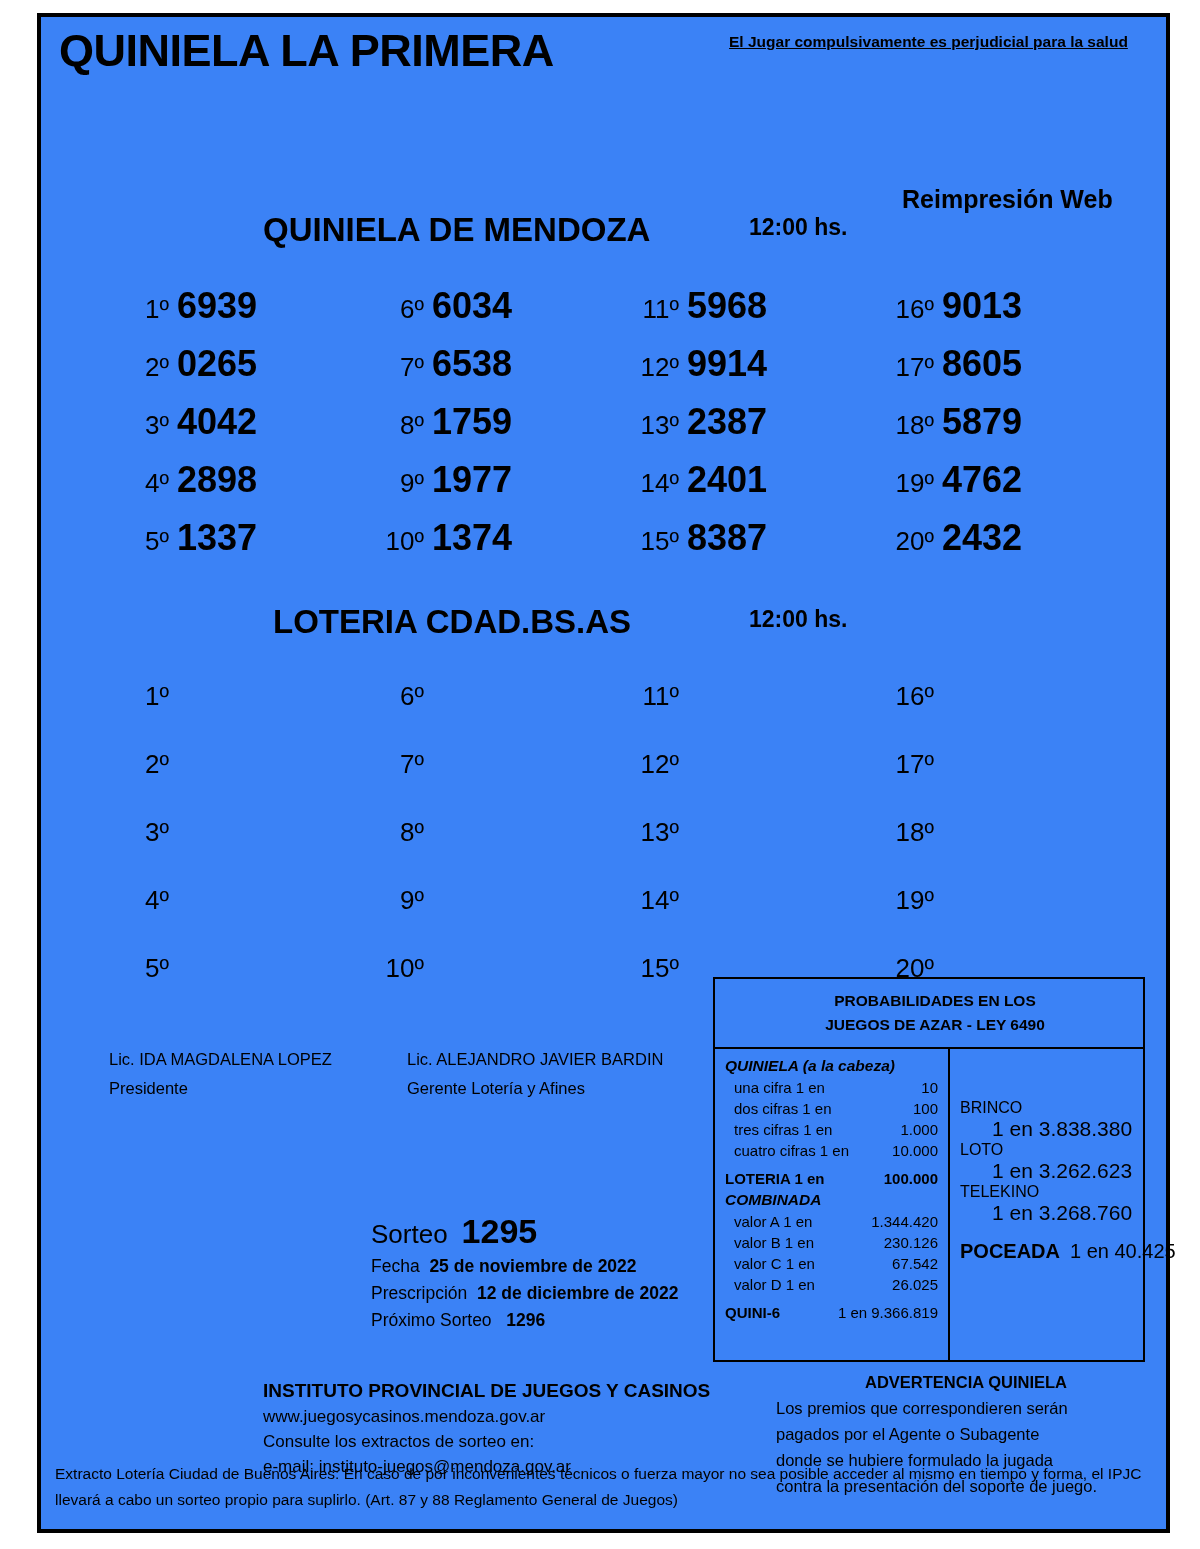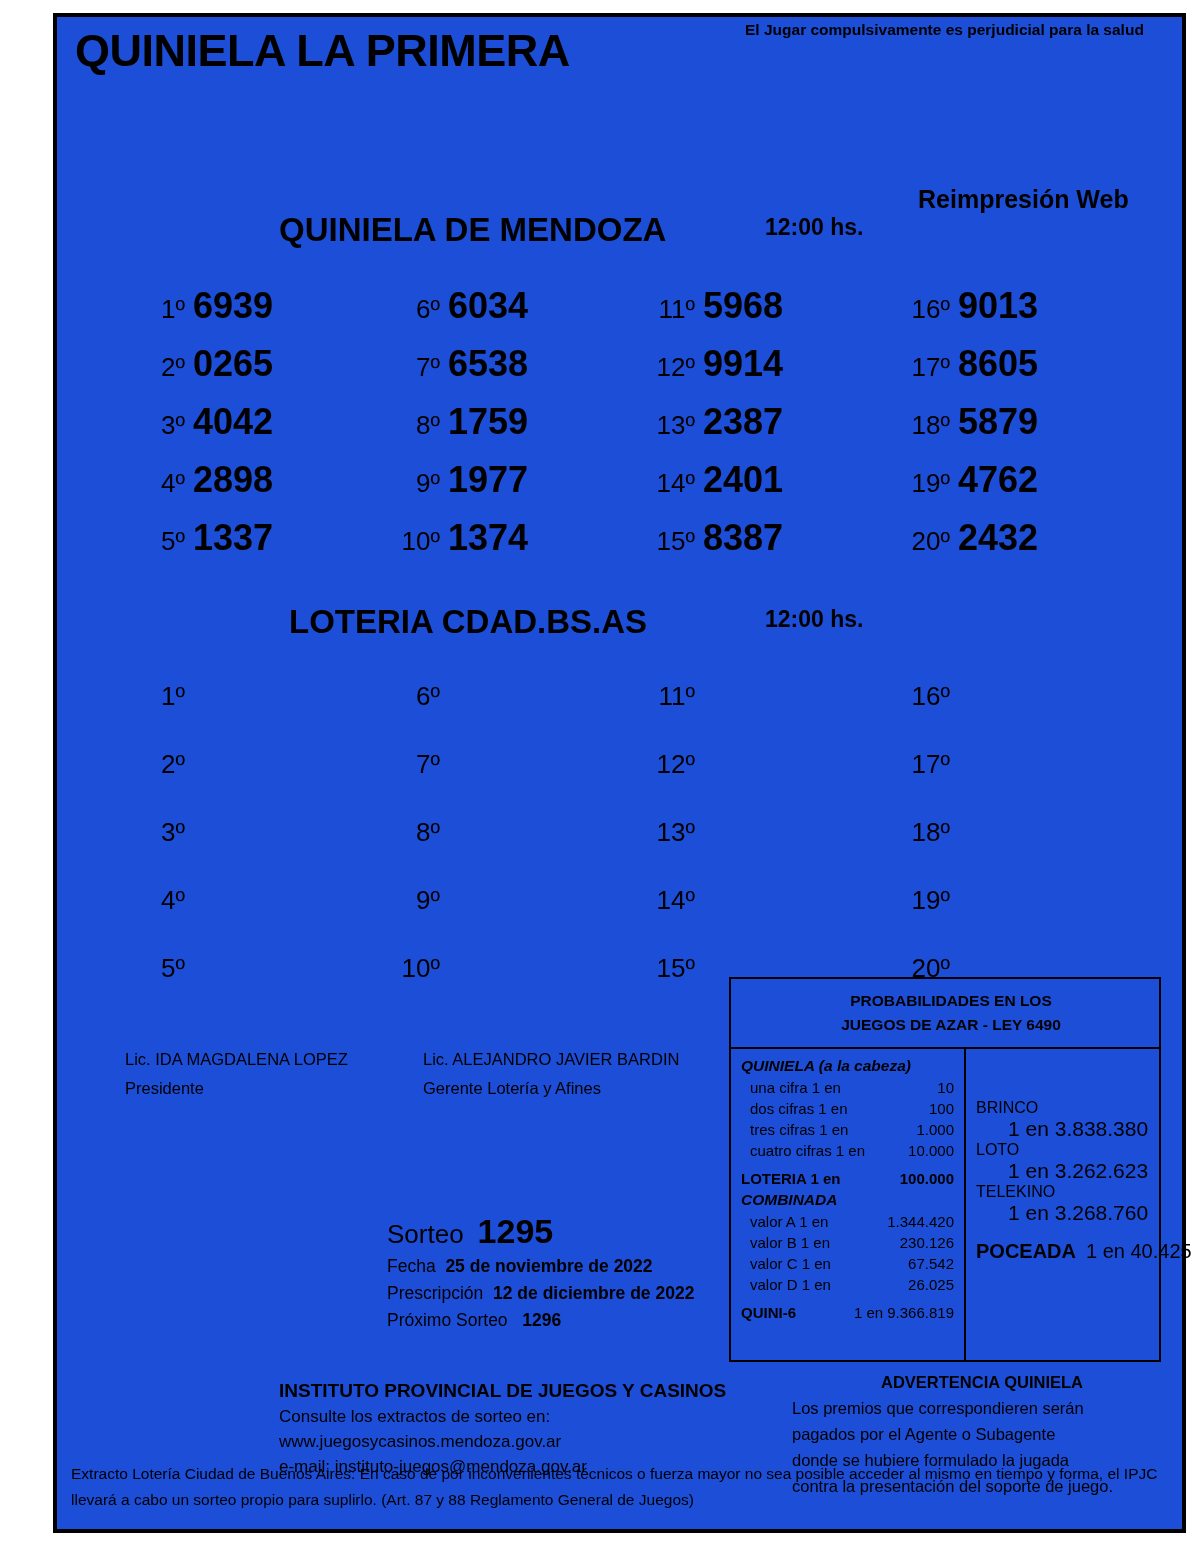--- a/index.html
+++ b/index.html
@@ -20,41 +20,41 @@
   }
   
   #frame {
     position: absolute;
     left: 37px;
     top: 13px;
     width: 1133px;
     height: 1520px;
     border: 4px solid #000000;
     box-sizing: border-box;
-    background: #1d4ed8;
-    margin-left: 16px;
+    background: #3b82f6;
   }
 
   
   .masthead {
     position: absolute;
     left: 18px;
     top: 8px;
     font-size: 45px;
     font-weight: bold;
     letter-spacing: -0.5px;
     white-space: nowrap;
   }
   .warning-top {
     position: absolute;
     left: 688px;
-    top: 4px;
+    top: 16px;
     font-size: 15.5px;
     font-weight: bold;
     white-space: nowrap;
+    text-decoration: underline;
   }
 
   
   .draw-title {
     position: absolute;
     font-size: 33px;
     font-weight: bold;
     white-space: nowrap;
   }
   .draw-time {
@@ -544,22 +544,22 @@
 
     <div id="sorteo-block">
       <div class="sorteo-line"><span>Sorteo</span><span class="big">1295</span></div>
       <div class="meta-line"><span>Fecha</span>&nbsp;&nbsp;<b>25 de noviembre de 2022</b></div>
       <div class="meta-line"><span>Prescripción</span>&nbsp;&nbsp;<b>12 de diciembre de 2022</b></div>
       <div class="meta-line"><span>Próximo Sorteo</span>&nbsp;&nbsp;&nbsp;<b>1296</b></div>
     </div>
 
     <div id="institute">
       <div class="inst-title">INSTITUTO PROVINCIAL DE JUEGOS Y CASINOS</div>
+      <div class="inst-line">www.juegosycasinos.mendoza.gov.ar</div>
       <div class="inst-line">Consulte los extractos de sorteo en:</div>
-      <div class="inst-line">www.juegosycasinos.mendoza.gov.ar</div>
       <div class="inst-line">e-mail:  instituto-juegos@mendoza.gov.ar</div>
     </div>
 
     <div id="advert">
       <div class="adv-title">ADVERTENCIA QUINIELA</div>
       <div class="adv-line">Los premios que correspondieren serán</div>
       <div class="adv-line">pagados por el Agente o Subagente</div>
       <div class="adv-line">donde se hubiere formulado la jugada</div>
       <div class="adv-line">contra la presentación del soporte de juego.</div>
     </div>

